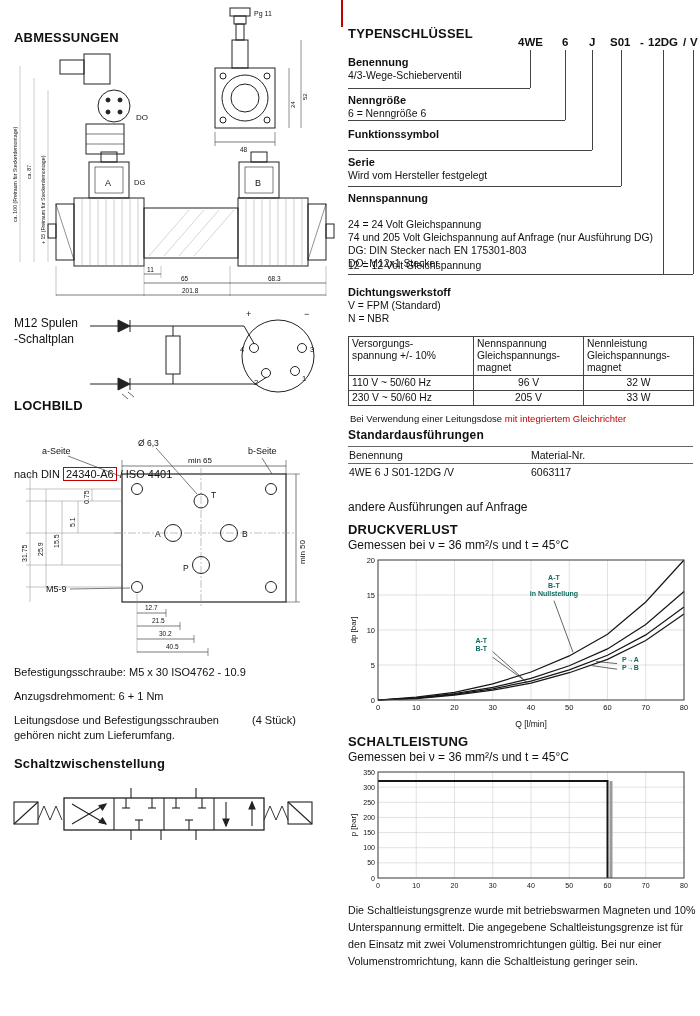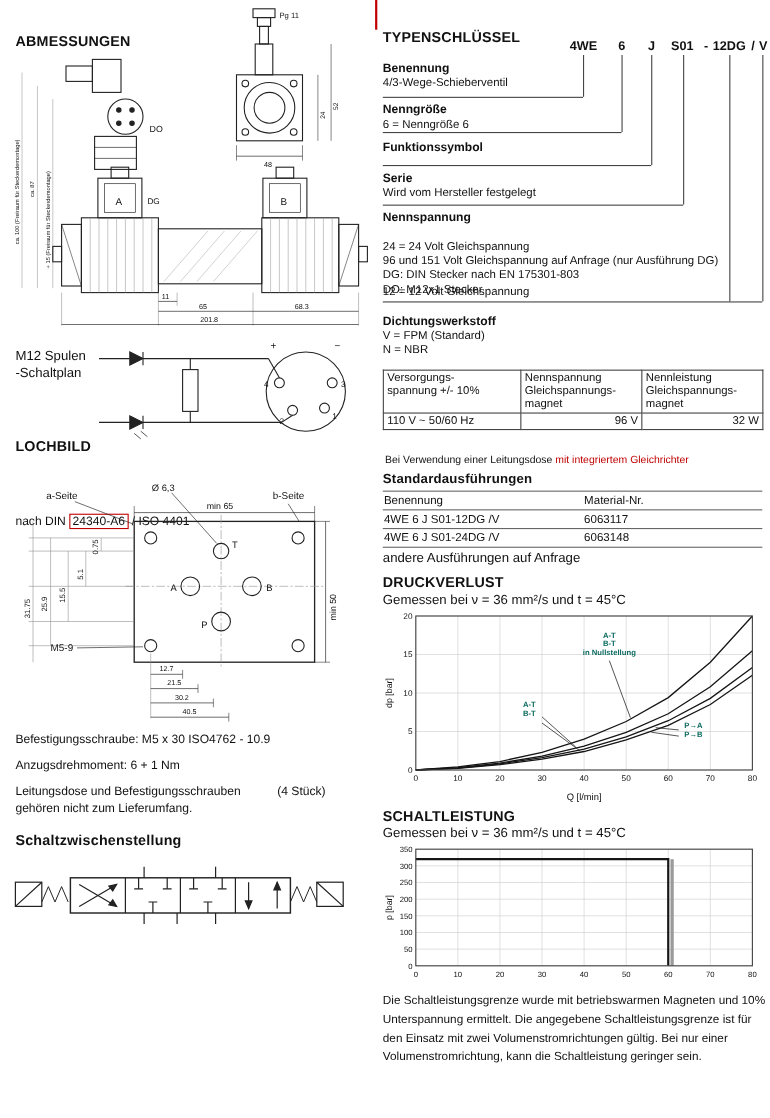--- a/index.html
+++ b/index.html
@@ -12,21 +12,21 @@
   .m12t{font-size:12px;}
   .ts-head{position:absolute;left:348px;font-size:11px;font-weight:bold;}
   .ts-line{position:absolute;left:348px;font-size:10.4px;white-space:nowrap;}
   .ts-rule{position:absolute;left:348px;border-top:1px solid #444;height:0;}
   .ts-leader{position:absolute;width:0;border-left:1px solid #444;}
   .code-part{position:absolute;top:36px;font-size:11.5px;font-weight:bold;white-space:pre;}
   table{border-collapse:collapse;}
   .vtable{position:absolute;left:348px;top:336px;width:345px;font-size:10.3px;table-layout:fixed;}
   .vtable th,.vtable td{border:1px solid #444;font-weight:normal;text-align:left;
         padding:1px 3px;vertical-align:top;line-height:12px;}
-  .vtable td.c{text-align:right;}
+  .vtable td.c{text-align:center;}
   .vfoot{position:absolute;left:350px;top:413px;font-size:9.5px;white-space:nowrap;}
   .red{color:#c00000;}
   .stable{position:absolute;left:348px;top:446px;width:345px;font-size:10.5px;}
   .stable td{border-top:1px solid #666;padding:2px 0 2px 1px;}
   .stable tr.last td{border-bottom:1px solid #666;}
   .par{position:absolute;left:348px;top:902px;width:348px;font-size:10.7px;line-height:17px;}
   .din-box{border:1px solid #c00000;padding:0 2px;}
   .note{position:absolute;left:14px;font-size:11px;white-space:nowrap;}
   svg{display:block;}
   svg text{fill:#111;}
@@ -339,21 +339,21 @@
   <div class="ts-head" style="top:56px;">Benennung</div>
   <div class="ts-line" style="top:70px;">4/3-Wege-Schieberventil</div>
   <div class="ts-head" style="top:94px;">Nenngröße</div>
   <div class="ts-line" style="top:108px;">6 = Nenngröße 6</div>
   <div class="ts-head" style="top:128px;text-align:center;">Funktionssymbol</div>
   <div class="ts-head" style="top:156px;">Serie</div>
   <div class="ts-line" style="top:170px;">Wird vom Hersteller festgelegt</div>
   <div class="ts-head" style="top:192px;">Nennspannung</div>
   <div class="ts-line" style="top:216px;margin-top:44px;">12 = 12 Volt Gleichspannung</div>
   <div class="ts-line" style="top:219px;">24 = 24 Volt Gleichspannung</div>
-  <div class="ts-line" style="top:232px;">96 und 151 Volt Gleichspannung auf Anfrage (nur Ausführung DG)</div>
+  <div class="ts-line" style="top:232px;">74 und 205 Volt Gleichspannung auf Anfrage (nur Ausführung DG)</div>
   <div class="ts-line" style="top:245px;">DG: DIN Stecker nach EN 175301-803</div>
   <div class="ts-line" style="top:258px;">DO: M12x1 Stecker</div>
   <div class="ts-head" style="top:286px;">Dichtungswerkstoff</div>
   <div class="ts-line" style="top:300px;">V = FPM (Standard)</div>
   <div class="ts-line" style="top:313px;">N = NBR</div>
 
   <table class="vtable">
     <colgroup>
         <col style="width:125px">
         <col style="width:110px">
@@ -374,20 +374,25 @@
         <span>Nennleistung</span><br>
         <span>Gleichspannungs-</span><br>
         <span>magnet</span>
       </th>
     </tr>
     <tr>
       <td>110 V ~ 50/60 Hz</td>
       <td class="c">96 V</td>
       <td class="c">32 W</td>
     </tr>
+    <tr>
+      <td>230 V ~ 50/60 Hz</td>
+      <td class="c">205 V</td>
+      <td class="c">33 W</td>
+    </tr>
   </tbody>
     </table>
   <div class="vfoot">
     <span>Bei Verwendung einer Leitungsdose</span>
     <span class="red">mit integriertem Gleichrichter</span>
   </div>
 
   <div class="abs h1" style="left:348px;top:428px;font-size:12px;">Standardausführungen</div>
   <table class="stable">
     <colgroup>
@@ -395,24 +400,20 @@
         <col style="width:163px">
       </colgroup>
     <tbody>
         <tr>
       <td>Benennung</td>
       <td>Material-Nr.</td>
     </tr>
     <tr>
       <td>4WE 6 J S01-12DG /V</td>
       <td>6063117</td>
-    </tr>
-    <tr class="last">
-      <td>4WE 6 J S01-24DG /V</td>
-      <td>6063148</td>
     </tr>
   </tbody>
     </table>
   <div class="abs small" style="left:348px;top:500px;">andere Ausführungen auf Anfrage</div>
 
   <div class="abs h1" style="left:348px;top:522px;">DRUCKVERLUST</div>
   <div class="abs small" style="left:348px;top:538px;">Gemessen bei ν = 36 mm²/s und t = 45°C</div>
   <div id="chart1" class="abs" style="left:348px;top:554px;width:345px;height:176px;">
       <svg width="345" height="176" viewBox="0 0 345 176">
         <line x1="30" y1="6" x2="30" y2="146" stroke="#cfcfcf" stroke-width="0.6"></line>

